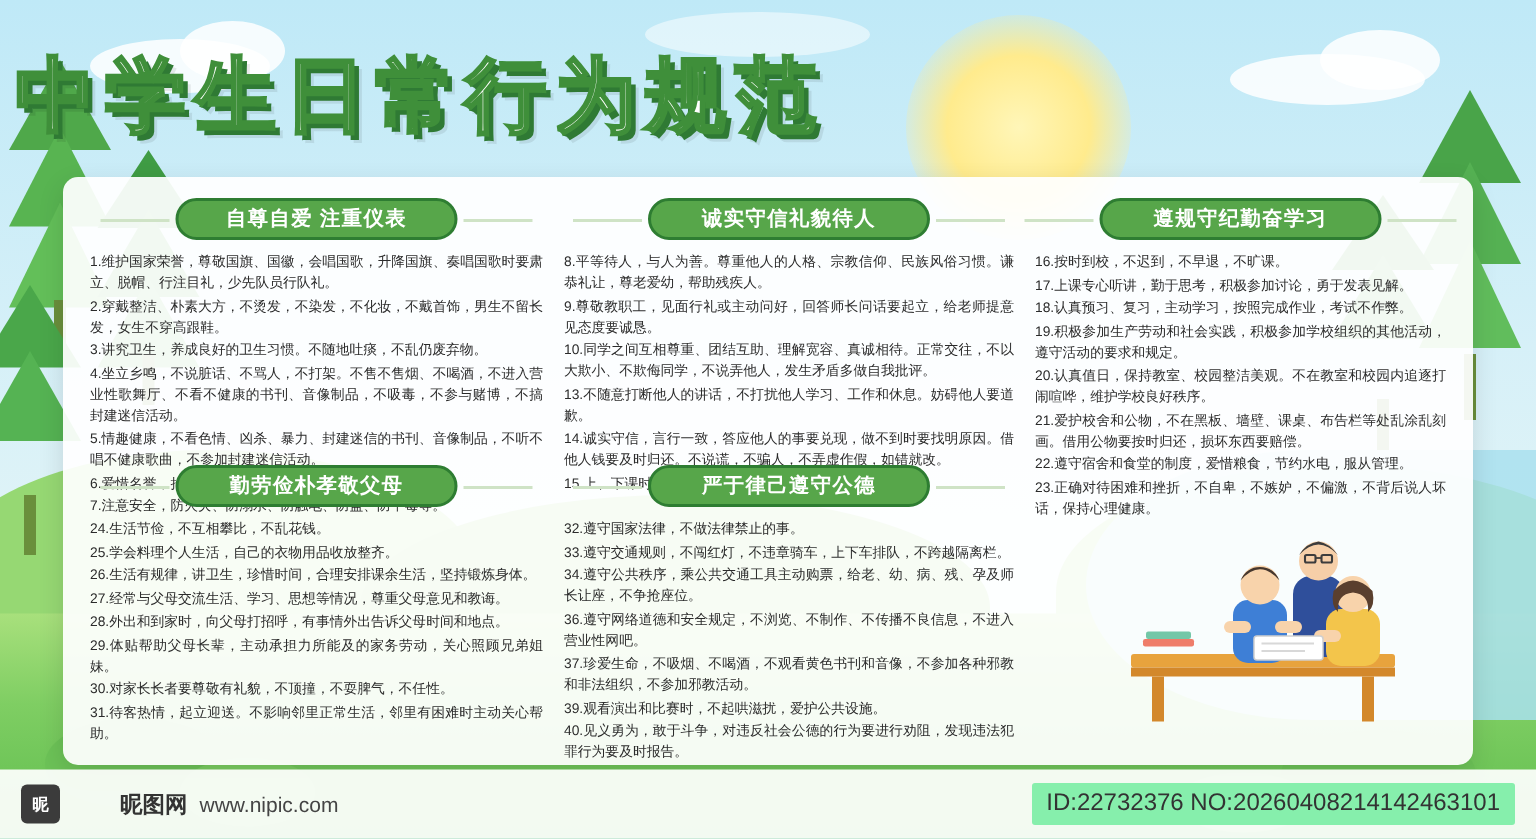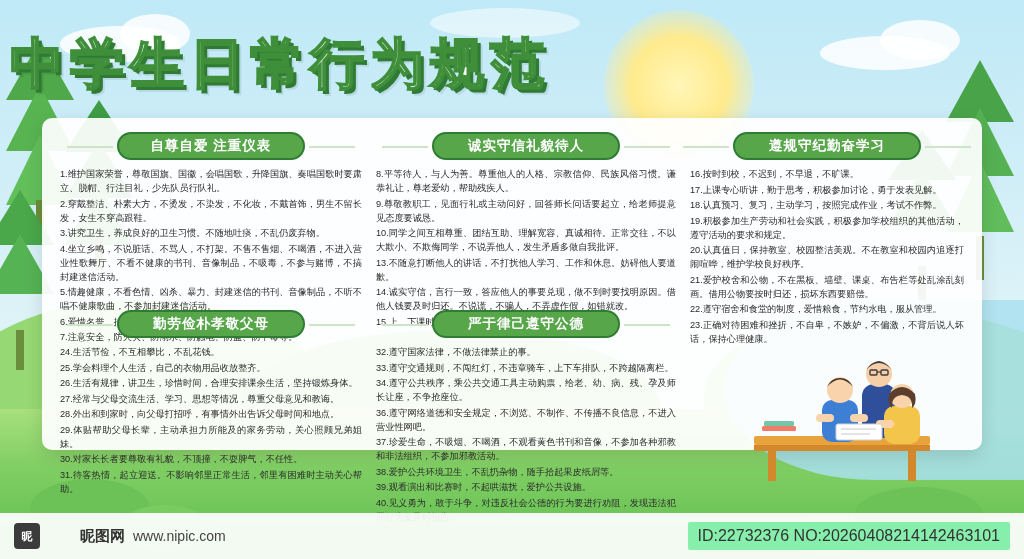--- a/index.html
+++ b/index.html
@@ -54,21 +54,21 @@
     -webkit-text-stroke:2px #3f8f3a;
     text-shadow:
       0 0 0 #fff,
       4px 4px 0 #2f7a34,
       6px 6px 0 rgba(0,0,0,0.08);
     padding:0 10px;
   }
 
   
   .board {
-    position:absolute; left:42px; top:118px; width:940px; height:332px;
+    position:absolute; left:42px; top:118px; width:940px; height:392px;
     background:rgba(255,255,255,0.93);
     border-radius:10px;
     box-shadow:0 6px 18px rgba(0,0,0,0.12);
     z-index:4;
     padding:14px 18px 10px 18px;
   }
   .cols { display:flex; gap:14px; height:172px; }
   .col { flex:1; position:relative; }
   .col.c1 { flex:0 0 302px; }
   .col.c2 { flex:0 0 300px; }
@@ -260,21 +260,20 @@
     <div class="col c2">
       <div class="sec-head">
         <span class="pill">严于律己遵守公德</span>
       </div>
       <div class="txt">
         <p>32.遵守国家法律，不做法律禁止的事。</p>
         <p>33.遵守交通规则，不闯红灯，不违章骑车，上下车排队，不跨越隔离栏。</p>
         <p>34.遵守公共秩序，乘公共交通工具主动购票，给老、幼、病、残、孕及师长让座，不争抢座位。</p>
         <p>36.遵守网络道德和安全规定，不浏览、不制作、不传播不良信息，不进入营业性网吧。</p>
         <p>37.珍爱生命，不吸烟、不喝酒，不观看黄色书刊和音像，不参加各种邪教和非法组织，不参加邪教活动。</p>
-        <p>38.爱护公共环境卫生，不乱扔杂物，随手拾起果皮纸屑等。</p>
         <p>39.观看演出和比赛时，不起哄滋扰，爱护公共设施。</p>
         <p>40.见义勇为，敢于斗争，对违反社会公德的行为要进行劝阻，发现违法犯罪行为要及时报告。</p>
       </div>
     </div>
 
     <div class="col c3">
       <div class="illus">
         <svg viewBox="0 0 212 150" width="212" height="150">
 
           <rect x="10" y="96" width="176" height="9" rx="2" fill="#e8a33d"></rect>

